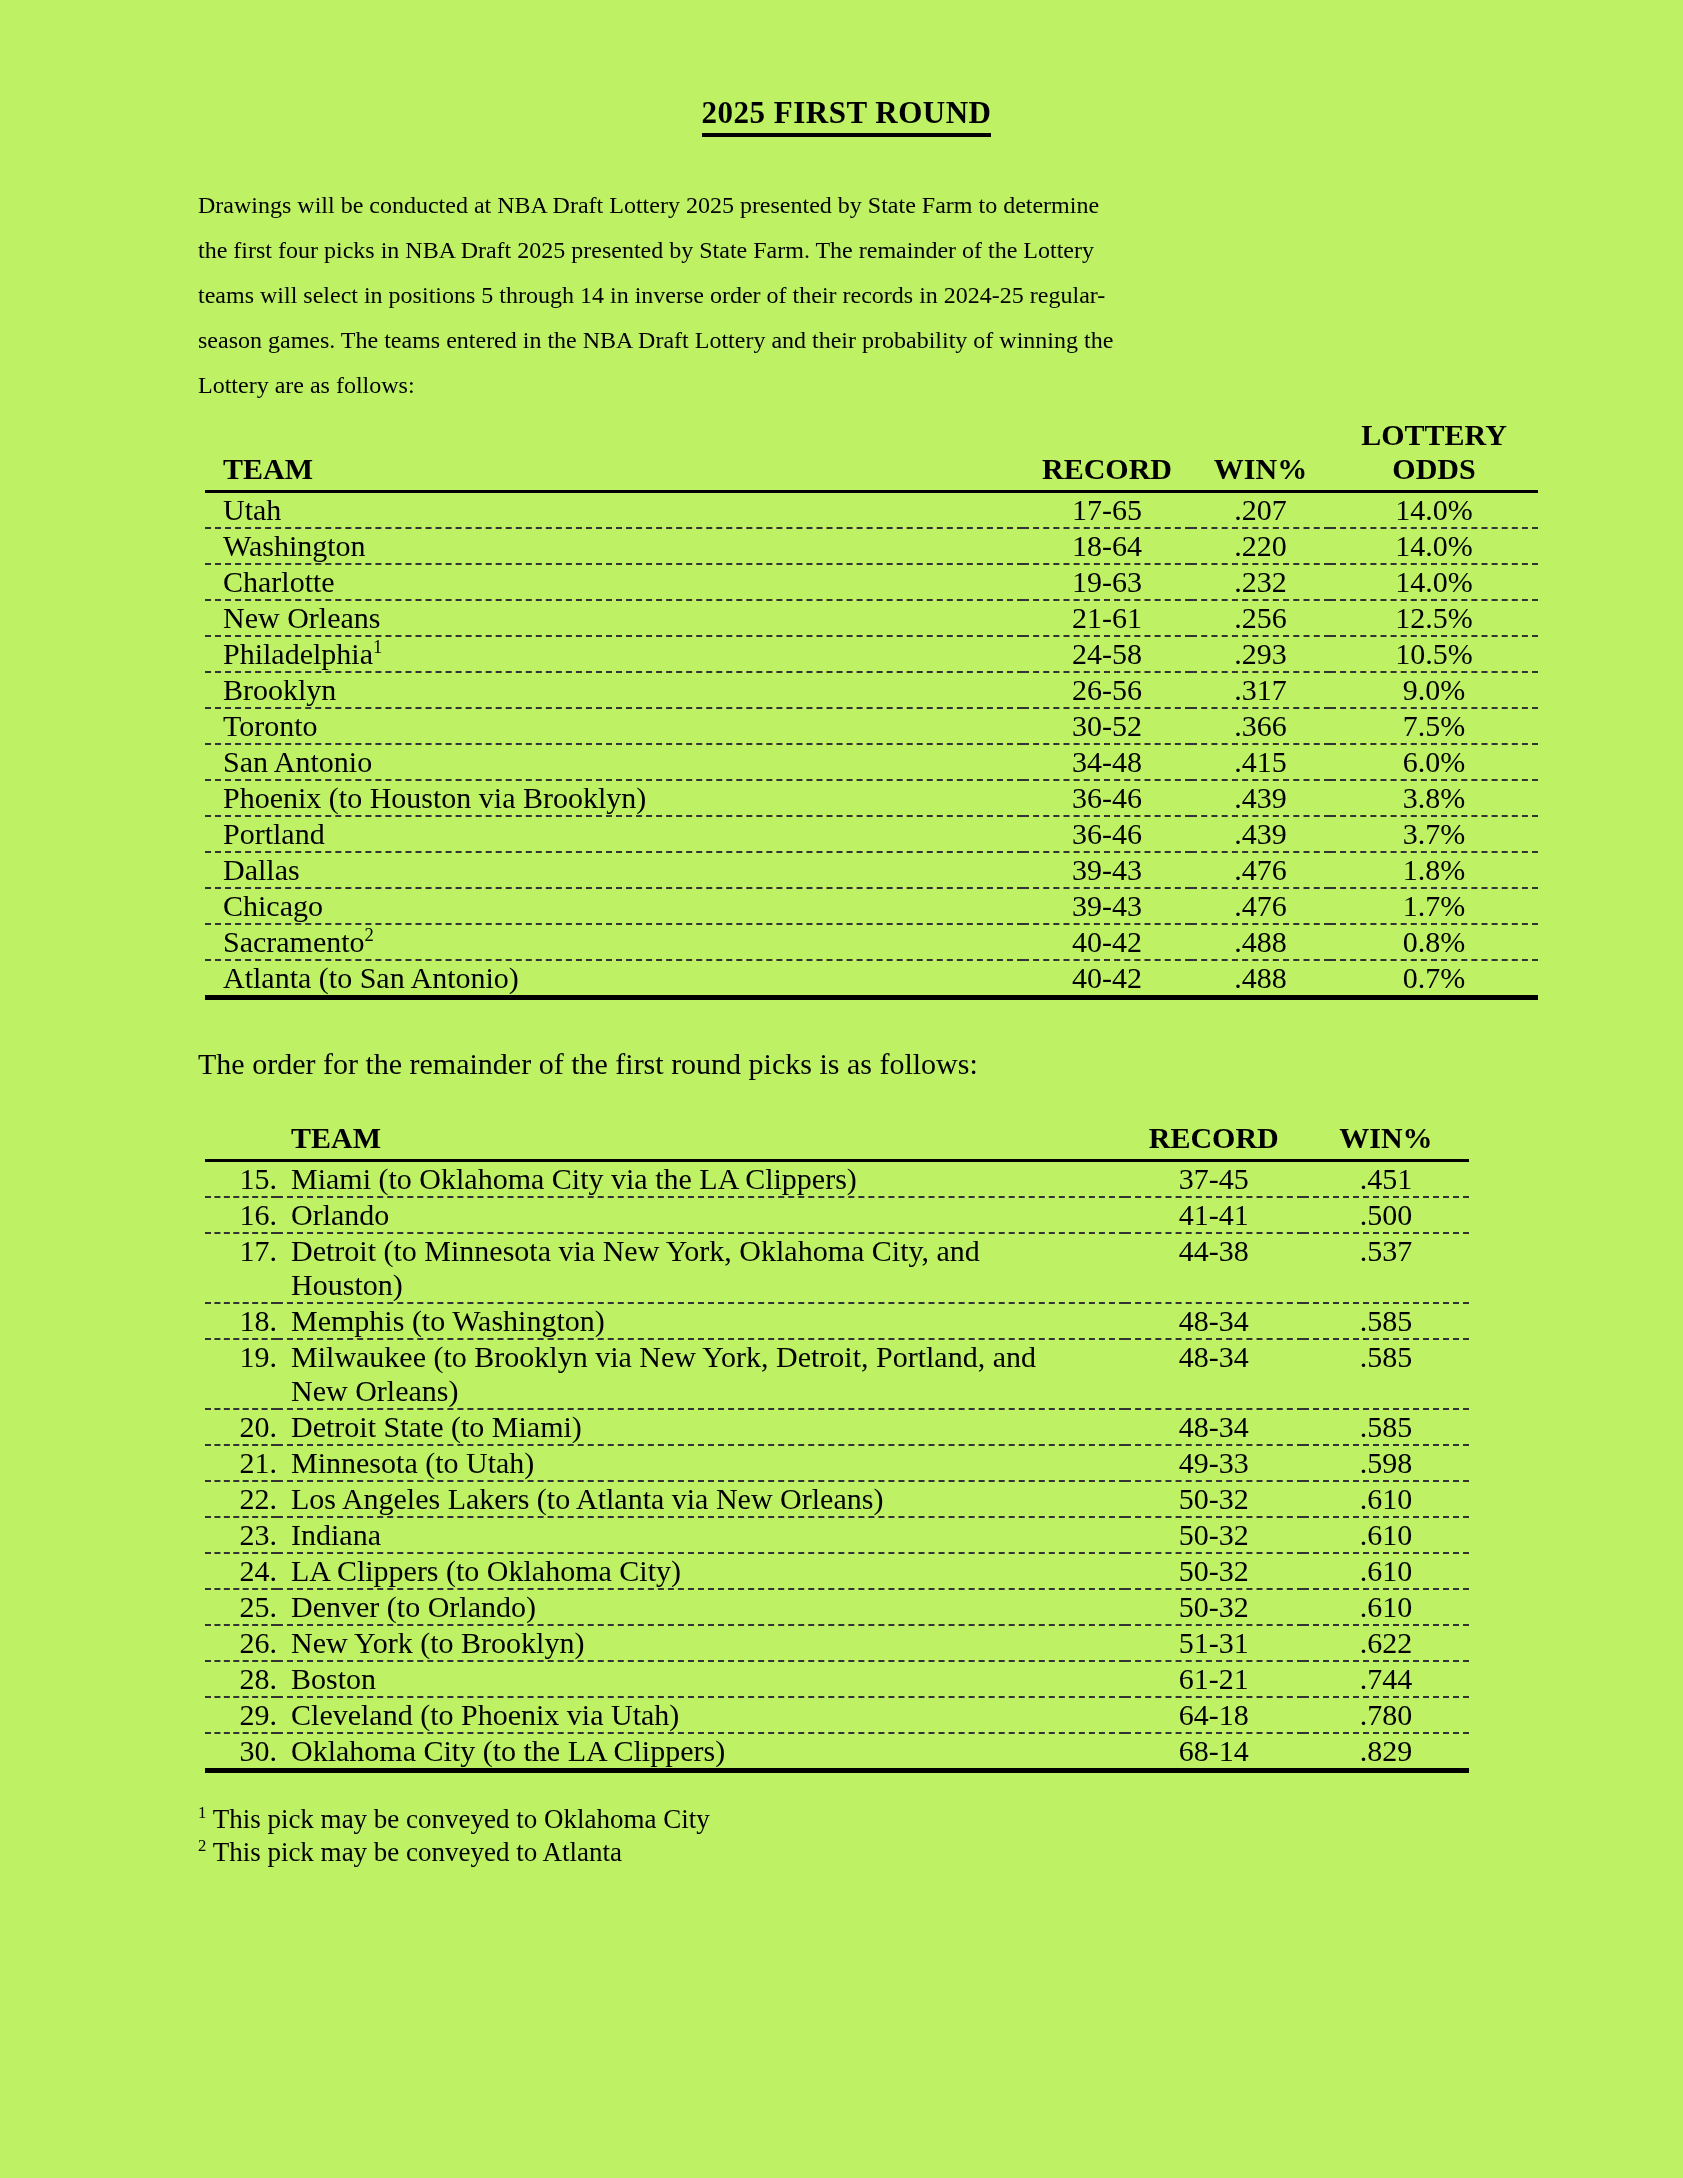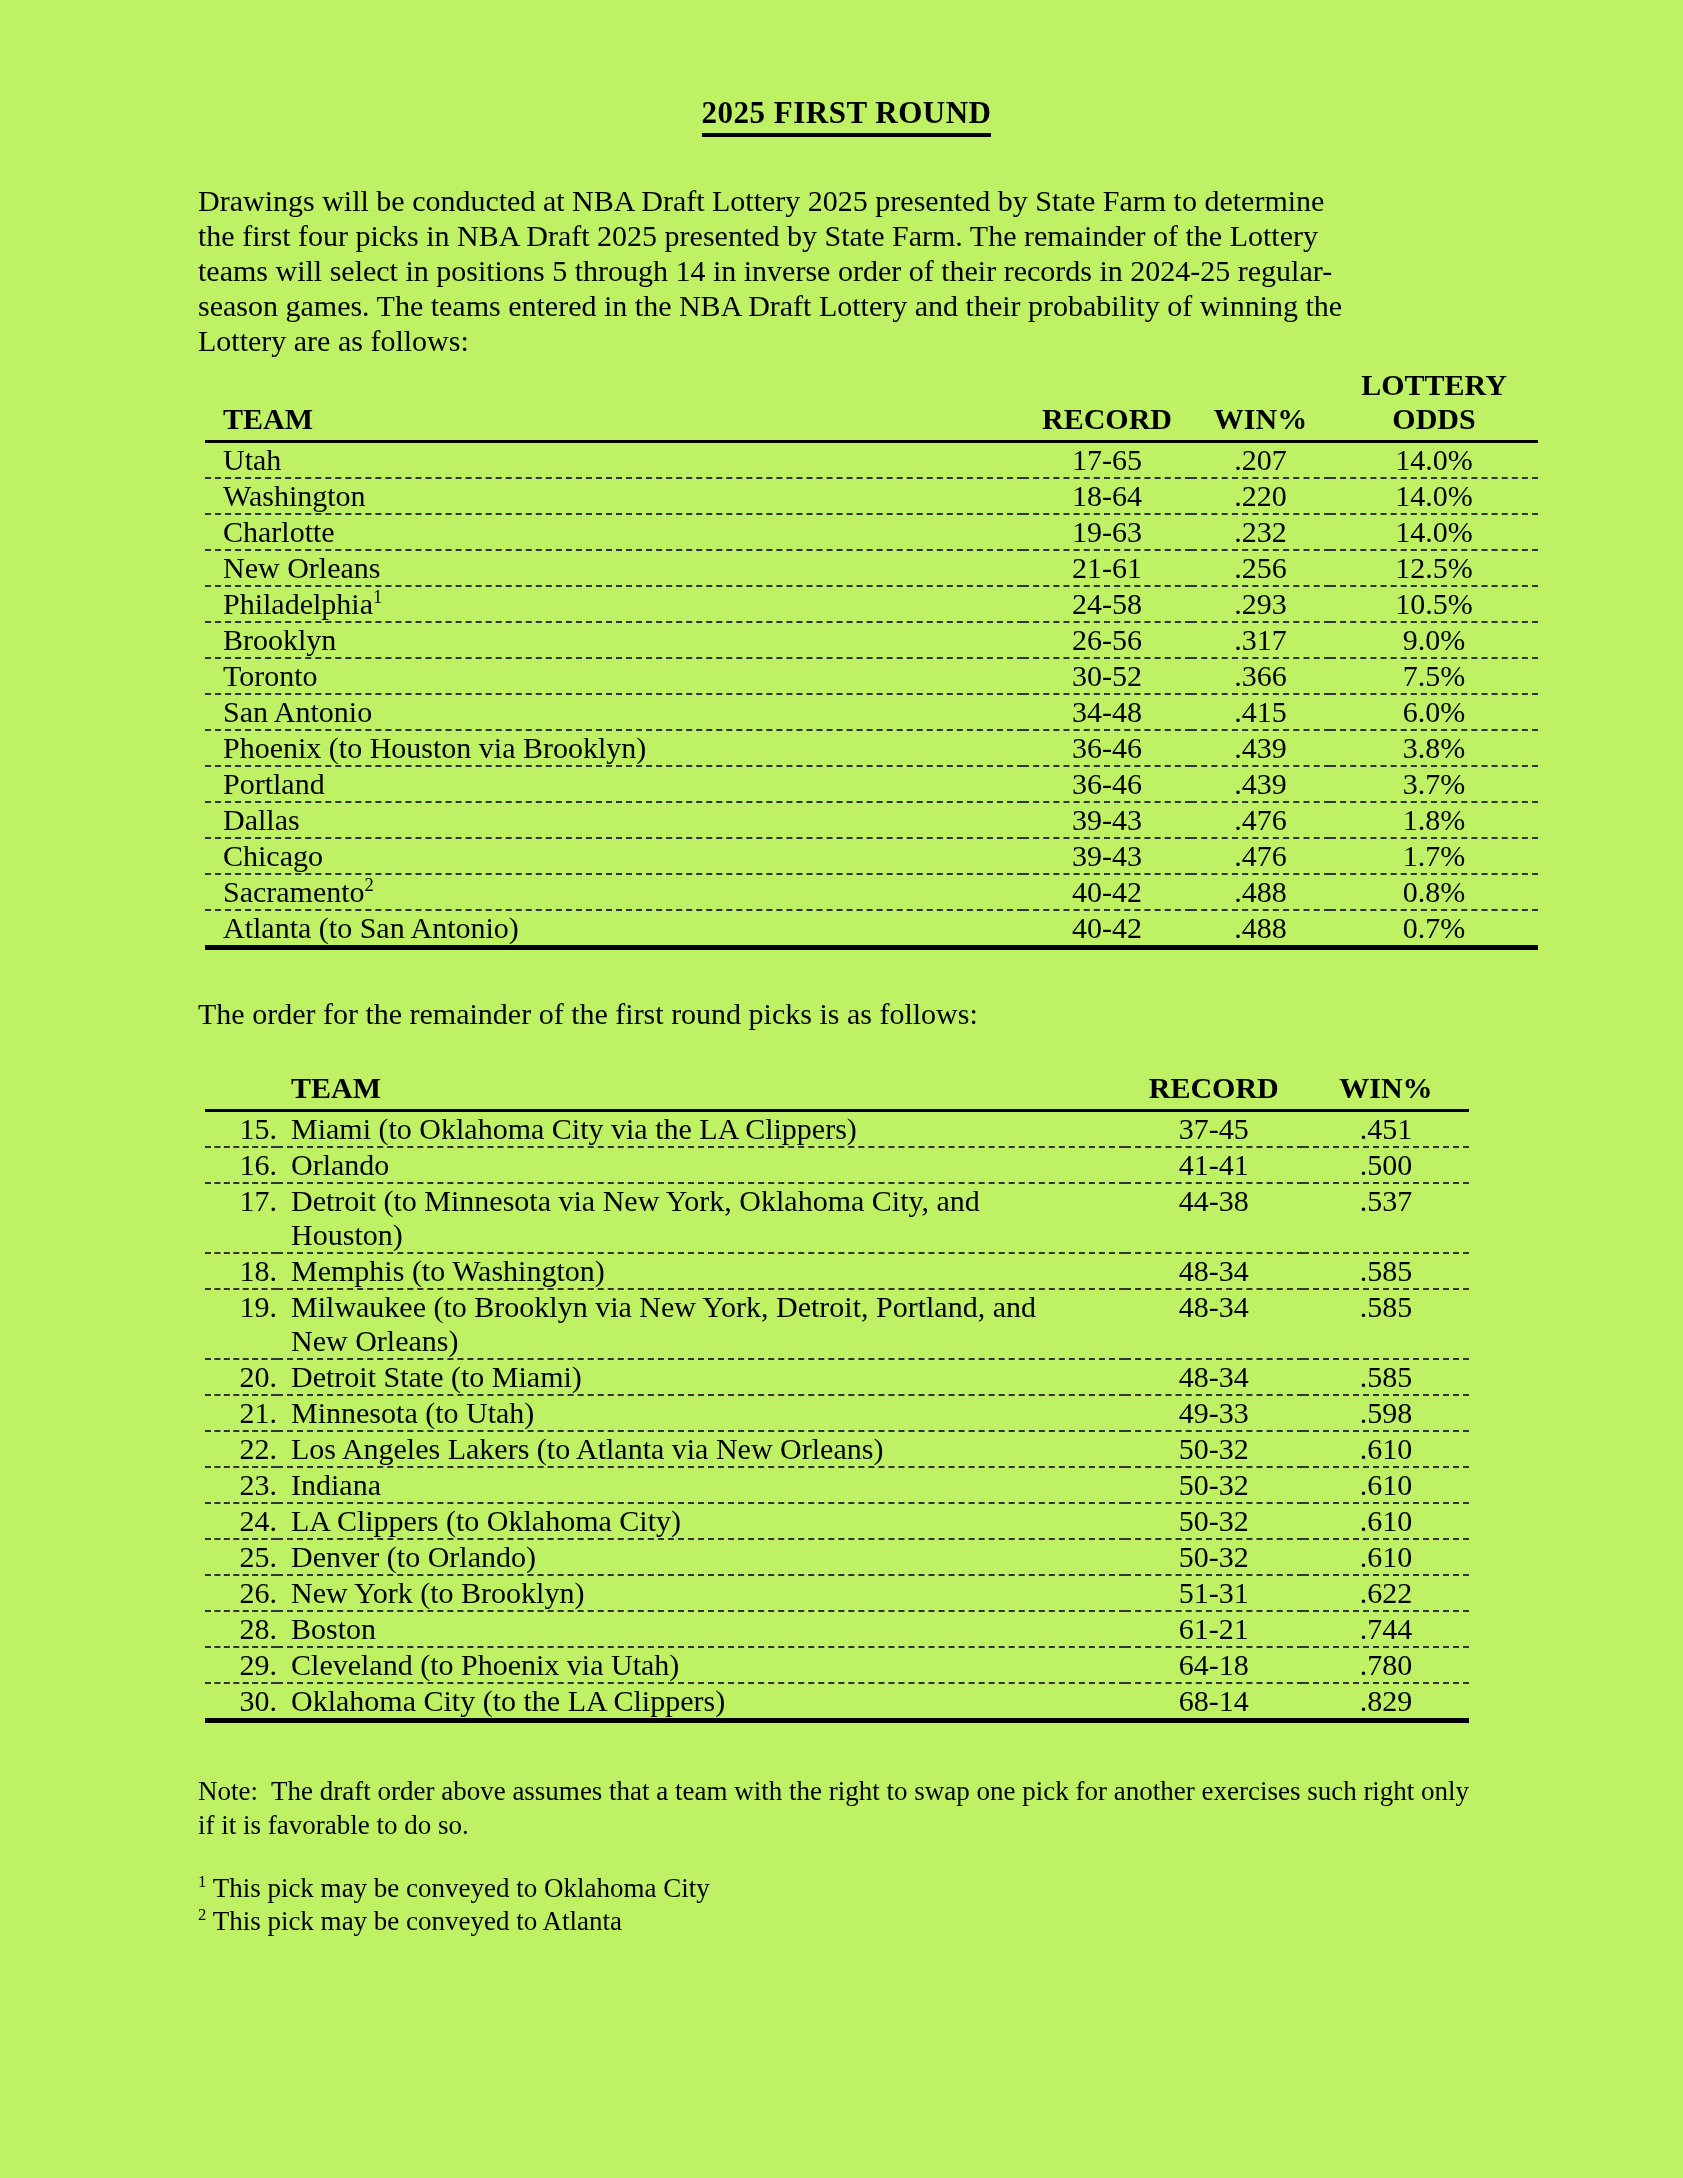--- a/index.html
+++ b/index.html
@@ -25,22 +25,22 @@
     margin: 0;
     font-size: 31px;
     font-weight: bold;
     letter-spacing: 0.5px;
     border-bottom: 4px solid #000;
     padding-bottom: 2px;
   }
   .intro {
     margin-top: 46px;
     width: 1257px;
-    font-size: 30px;
-    line-height: 35px;
+    font-size: 24px;
+    line-height: 45px;
     white-space: pre-line;
   }
   table {
     border-collapse: collapse;
     table-layout: fixed;
     margin-left: 7px;
   }
   table.lottery { width: 1333px; margin-top: 10px; }
   table.remainder { width: 1264px; margin-top: 40px; }
   th {
@@ -341,22 +341,20 @@
 
           <tr>
             <td class="num">30.</td>
             <td class="team">Oklahoma City (to the LA Clippers)</td>
             <td class="center">68-14</td>
             <td class="center">.829</td>
           </tr>
         </tbody>
     </table>
 
-    <div class="note">Note:  The draft order above assumes that a team with the right to swap one pick for another exercises such right only
-if it is favorable to do so.</div>
 
     <div class="footnotes">
       <p class="footnote"><sup>1</sup><span> This pick may be conveyed to Oklahoma City</span></p>
       <p class="footnote"><sup>2</sup><span> This pick may be conveyed to Atlanta</span></p>
     </div>
 
   </div>
 </div>
 
 

